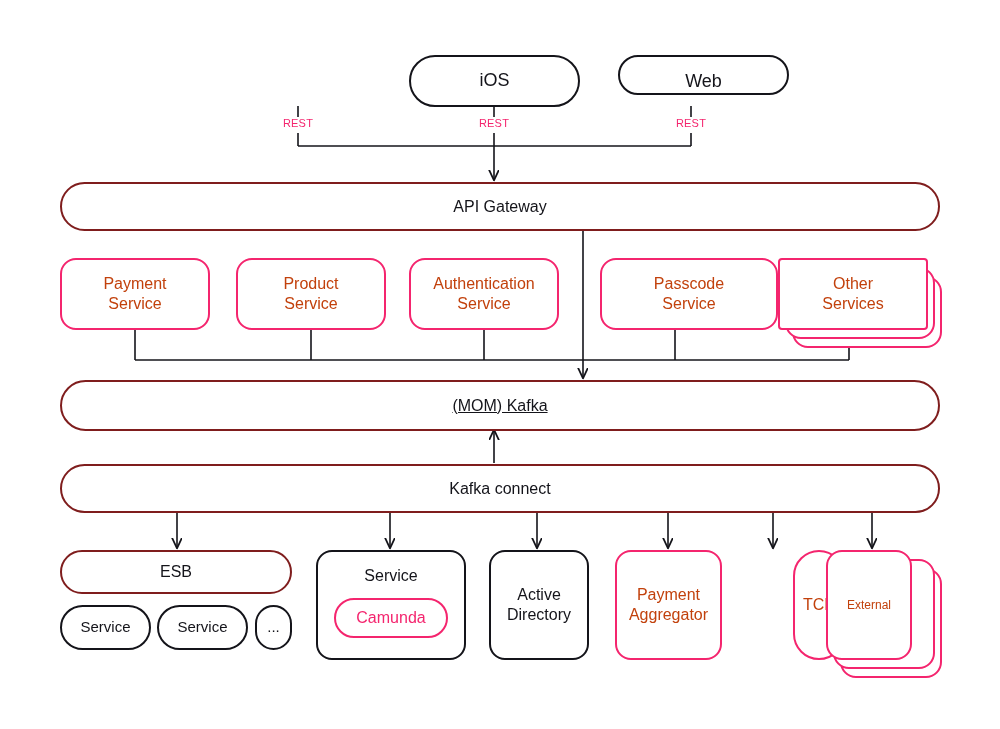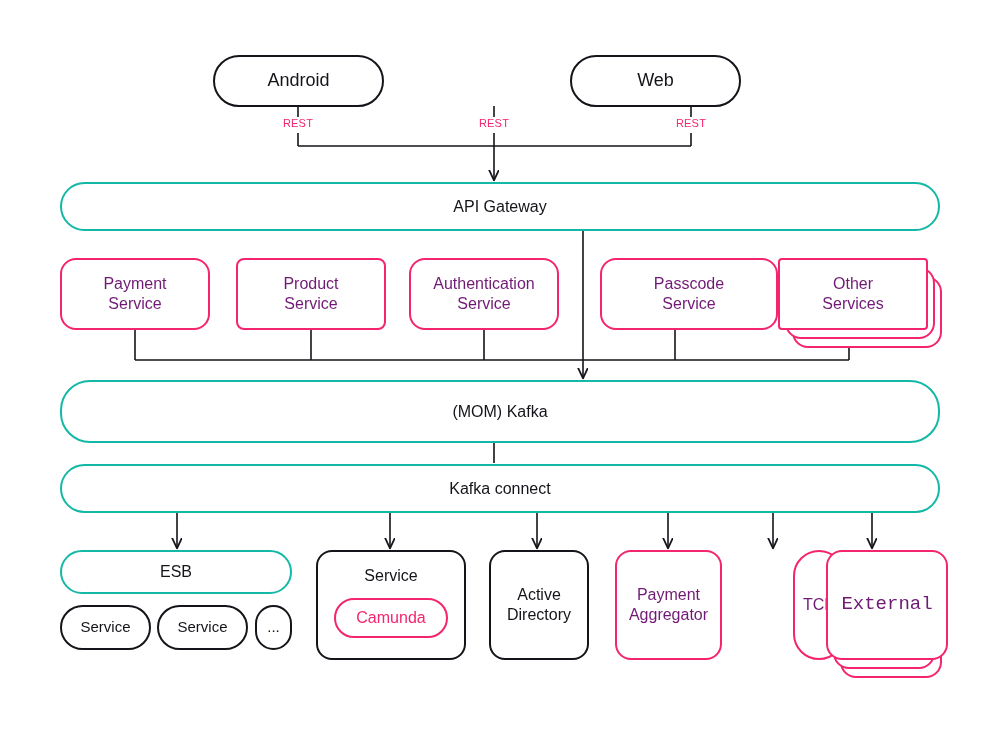--- a/index.html
+++ b/index.html
@@ -34,34 +34,34 @@
     justify-content: center;
     text-align: center;
     background: #ffffff;
     border: 2px solid #14141a;
     color: #14141a;
     line-height: 1.22;
     z-index: 3;
   }
   .node.pink {
     border-color: #F4256E;
-    color: #701a75;
+    color: #c2410c;
   }
   .node .ln {
     display: block;
     white-space: nowrap;
   }
   .bar {
     position: absolute;
     box-sizing: border-box;
     display: flex;
     align-items: center;
     justify-content: center;
     background: #ffffff;
-    border: 2px solid #14b8a6;
+    border: 2px solid #7f1d1d;
     border-radius: 30px;
     color: #14141a;
     z-index: 3;
   }
   .stack-shadow {
     position: absolute;
     box-sizing: border-box;
     background: #ffffff;
     border: 2px solid #F4256E;
     z-index: 2;
@@ -131,42 +131,42 @@
 
       <path d="M177,513 L177,548" marker-end="url(#arrowDark)"></path>
       <path d="M390,513 L390,548" marker-end="url(#arrowDark)"></path>
       <path d="M537,513 L537,548" marker-end="url(#arrowDark)"></path>
       <path d="M668,513 L668,548" marker-end="url(#arrowDark)"></path>
       <path d="M773,513 L773,548" marker-end="url(#arrowDark)"></path>
       <path d="M872,513 L872,548" marker-end="url(#arrowDark)"></path>
     </g>
   </svg>
 
-  <div class="node" style="left:213px; top:55px; width:171px; height:52px; border-radius:26px; font-size:18px;">
-    <span class="ln">Android</span>
-  </div>
   <div class="rest-label" style="left:298px; top:117px;">REST</div>
 
+  <div class="node" style="left:409px; top:55px; width:171px; height:52px; border-radius:26px; font-size:18px;">
+    <span class="ln">iOS</span>
+  </div>
   <div class="rest-label" style="left:494px; top:117px;">REST</div>
 
-  <div class="node" style="left:570px; top:55px; width:171px; height:52px; border-radius:26px; font-size:18px;">
+  <div class="node" style="left:618px; top:55px; width:171px; height:40px; border-radius:26px; font-size:18px;justify-content:flex-end;">
     <span class="ln">Web</span>
   </div>
   <div class="rest-label" style="left:691px; top:117px;">REST</div>
 
   <div class="bar" style="left:60px; top:182px; width:880px; height:49px; font-size:16px;">
     <span>API Gateway</span>
   </div>
 
   <div class="node pink" style="left:60px; top:258px; width:150px; height:72px; border-radius:16px; font-size:16px;">
     <span class="ln">Payment</span>
     <span class="ln">Service</span>
   </div>
 
-  <div class="node pink" style="left:236px; top:258px; width:150px; height:72px; border-radius:8px; font-size:16px;">
+  <div class="node pink" style="left:236px; top:258px; width:150px; height:72px; border-radius:16px; font-size:16px;">
     <span class="ln">Product</span>
     <span class="ln">Service</span>
   </div>
 
   <div class="node pink" style="left:409px; top:258px; width:150px; height:72px; border-radius:16px; font-size:16px;">
     <span class="ln">Authentication</span>
     <span class="ln">Service</span>
   </div>
 
   <div class="node pink" style="left:600px; top:258px; width:178px; height:72px; border-radius:16px; font-size:16px;">
@@ -174,21 +174,21 @@
     <span class="ln">Service</span>
   </div>
 
   <div class="stack-shadow" style="left:792px; top:276px; width:150px; height:72px; border-radius:16px;"></div>
   <div class="stack-shadow" style="left:785px; top:267px; width:150px; height:72px; border-radius:16px;"></div>
   <div class="node pink" style="left:778px; top:258px; width:150px; height:72px; border-radius:4px; font-size:16px;">
     <span class="ln">Other</span>
     <span class="ln">Services</span>
   </div>
 
-  <div class="bar" style="left:60px; top:380px; width:880px; height:63px; font-size:16px;">
+  <div class="bar" style="left:60px; top:380px; width:880px; height:51px; font-size:16px;text-decoration:underline;">
     <span>(MOM) Kafka</span>
   </div>
 
   <div class="bar" style="left:60px; top:550px; width:232px; height:44px; border-radius:22px; font-size:16px;">
     <span>ESB</span>
   </div>
 
   <div class="bar" style="left:60px; top:464px; width:880px; height:49px; font-size:16px;">
     <span>Kafka connect</span>
   </div>
@@ -218,17 +218,17 @@
     <span class="ln">Payment</span>
     <span class="ln">Aggregator</span>
   </div>
 
   <div class="node pink" style="left:793px; top:550px; width:52px; height:110px; border-radius:26px; font-size:16px;">
     <span class="ln">TCP</span>
   </div>
 
   <div class="stack-shadow" style="left:840px; top:568px; width:102px; height:110px; border-radius:16px;"></div>
   <div class="stack-shadow" style="left:833px; top:559px; width:102px; height:110px; border-radius:16px;"></div>
-  <div class="node pink" style="left:826px; top:550px; width:122px; height:110px; border-radius:16px; font-size:19px;font-family:Liberation Mono, monospace;">
+  <div class="node pink" style="left:826px; top:550px; width:86px; height:110px; border-radius:16px; font-size:12px;">
     <span class="ln">External</span>
   </div>
 
 </div>
 
 </body></html>

